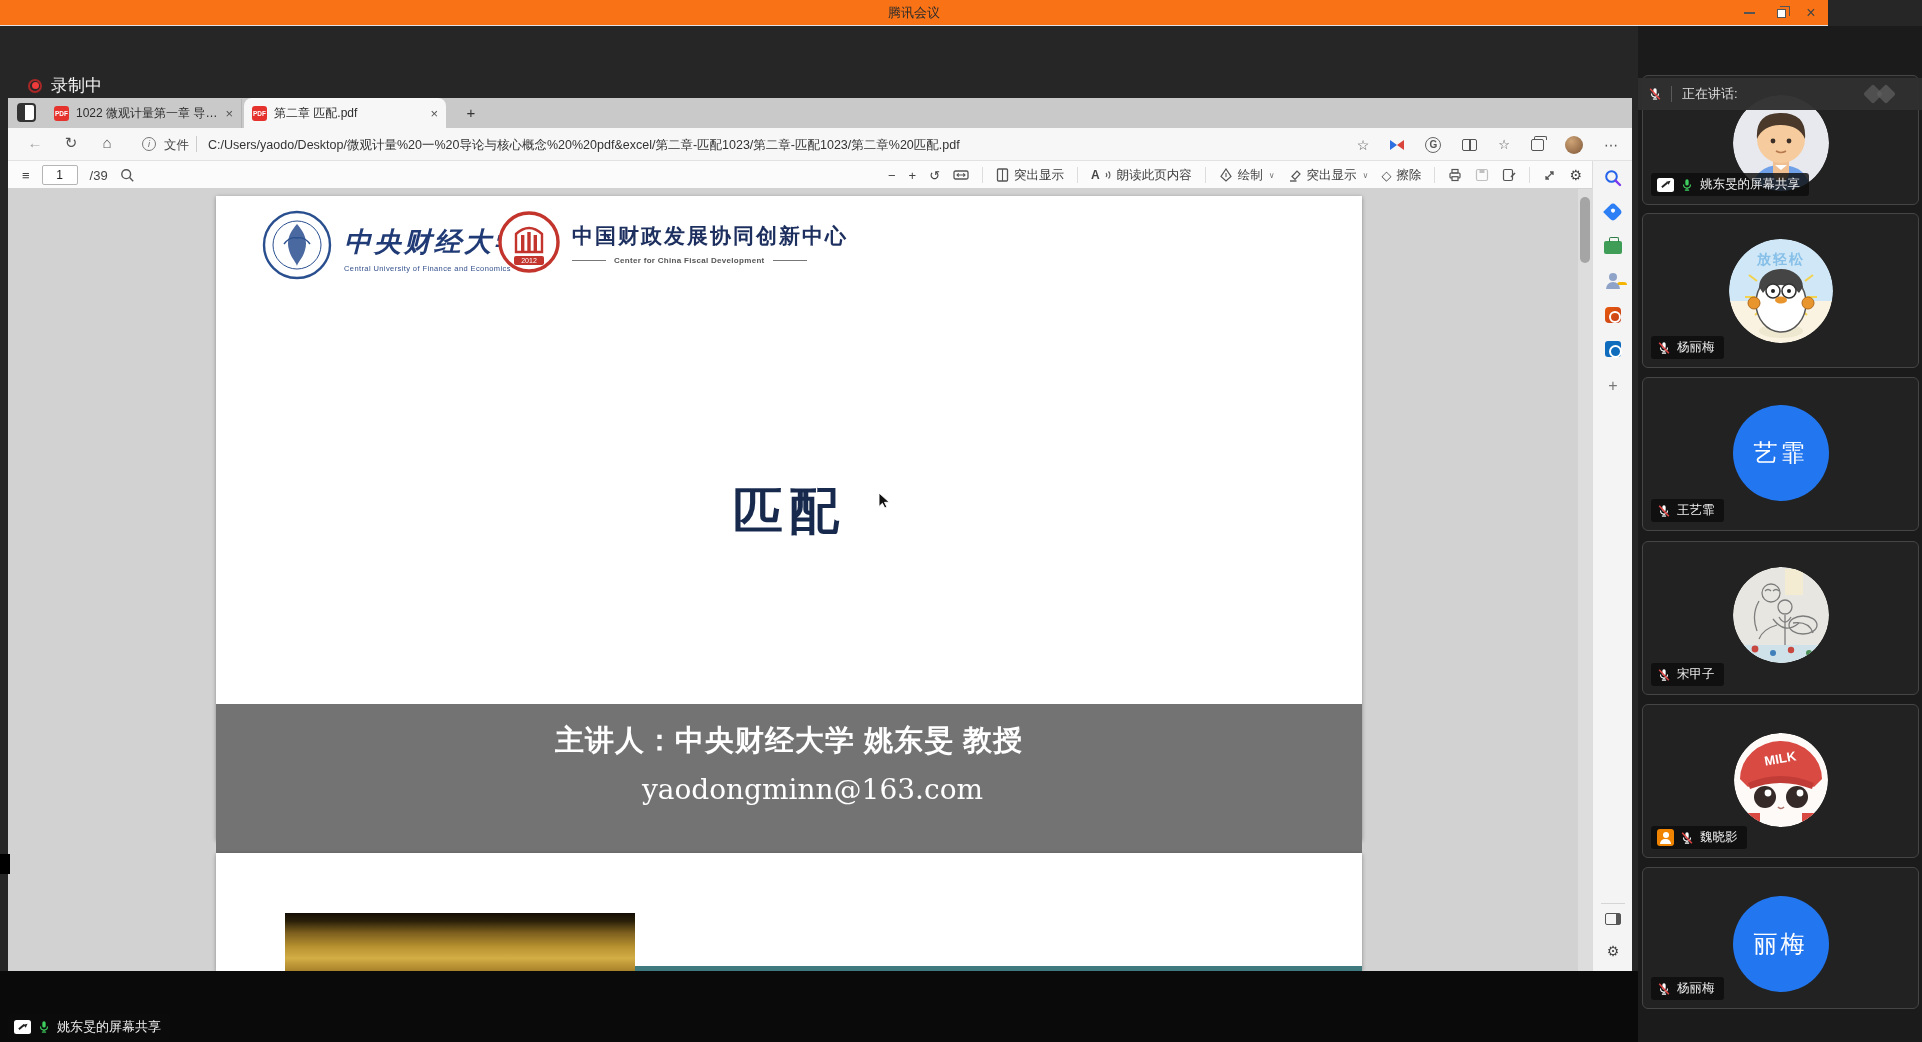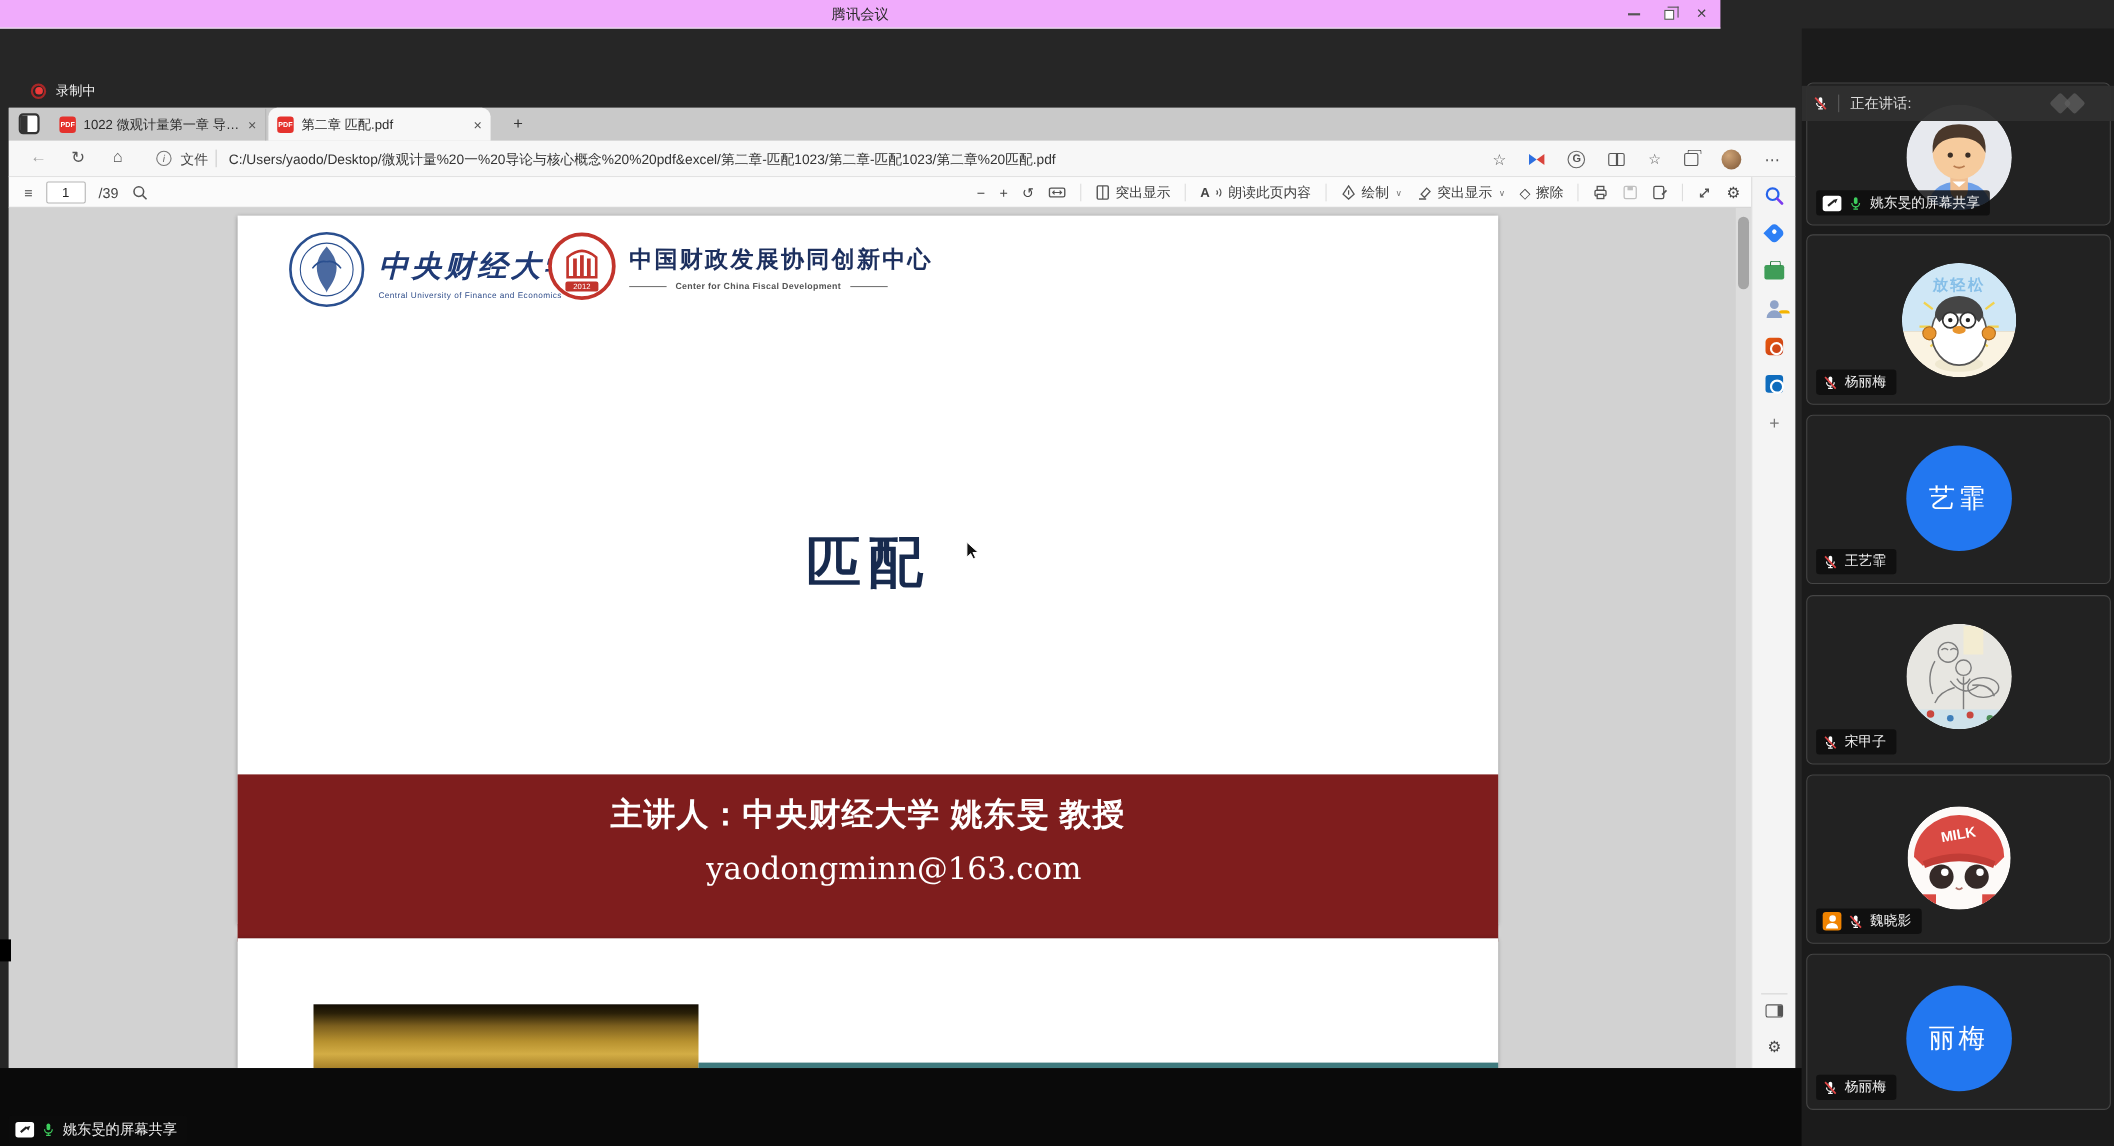--- a/index.html
+++ b/index.html
@@ -1,32 +1,32 @@
 <!DOCTYPE html>
 <html><head>
 <meta charset="utf-8">
 <style>
   * { margin:0; padding:0; box-sizing:border-box; }
   html,body { width:1922px; height:1042px; background:#161616; font-family:"Liberation Sans",sans-serif; }
   .stage { position:relative; width:1922px; height:1042px; background:#262626; overflow:hidden; }
 
   
-  .titlebar { position:absolute; left:0; top:0; width:1564px; height:26px; background:#f0abfc; border-bottom:1px solid #e3e3e3; }
+  .titlebar { position:absolute; left:0; top:0; width:1828px; height:26px; background:#f97316; border-bottom:1px solid #e3e3e3; }
   .tb-title { position:absolute; left:0; right:0; top:0; height:26px; line-height:26px; text-align:center; font-size:13px; color:#2b2b2b; }
   .wc { position:absolute; top:0; width:30px; height:26px; display:flex; align-items:center; justify-content:center; color:#444; }
   .wc-min { right:64px; } .wc-min i { display:block; width:11px; height:2px; background:#555; }
   .wc-restore { right:32px; } .wc-restore i { display:block; width:9px; height:9px; border:1.4px solid #555; position:relative; background:#fff; }
   .wc-restore i::before { content:""; position:absolute; left:2px; top:-4px; width:9px; height:9px; border:1.4px solid #555; border-left:none; border-bottom:none; }
   .wc-close { right:2px; font-size:16px; }
 
   
   .rec { position:absolute; left:28px; top:74px; display:flex; align-items:center; gap:9px; }
   .rec-ring { width:14px; height:14px; border-radius:50%; border:2px solid #a82727; display:flex; align-items:center; justify-content:center; }
   .rec-dot { width:7px; height:7px; border-radius:50%; background:#ef3b3b; }
-  .rec-label { color:#f2f2f2; font-size:12px; }
+  .rec-label { color:#f2f2f2; font-size:17px; }
 
   
   .browser { position:absolute; left:8px; top:98px; width:1624px; height:873px; background:#f6f6f6; }
 
   .tabbar { position:absolute; left:0; top:0; width:1624px; height:30px; background:#c9c9c9; }
   .tab-splitter { position:absolute; left:9px; top:5px; width:19px; height:19px; border:2px solid #333; border-radius:4px; background:#fff; }
   .tab-splitter::before { content:""; position:absolute; left:0; top:0; width:6px; height:15px; background:#333; }
   .tab { position:absolute; top:1px; height:29px; display:flex; align-items:center; gap:7px; padding:0 8px; font-size:12px; color:#2c2c2c; }
   .tab.inactive { left:38px; width:196px; border-right:1px solid #b5b5b5; }
   .tab.active { left:236px; width:202px; top:0; height:30px; background:#f7f7f7; border-radius:8px 8px 0 0; }
@@ -81,21 +81,21 @@
   .ccfd-block { position:absolute; left:356px; top:26px; }
   .ccfd-name { font-size:21px; font-weight:bold; color:#1c2f5e; letter-spacing:2px; }
   .ccfd-subrow { margin-top:6px; display:flex; align-items:center; gap:8px; }
   .dash { width:34px; height:1.6px; background:#777; }
   .ccfd-sub { font-size:8px; font-weight:bold; color:#555; letter-spacing:.3px; }
 
   .slide-title1 { position:absolute; left:0; right:0; top:200px; text-align:center; font-family:"DejaVu Serif",serif; font-weight:bold; font-size:52px; color:#172a4e; letter-spacing:3px; }
   .slide-title2 { position:absolute; left:0; right:0; top:282px; text-align:center; font-family:"DejaVu Serif",serif; font-weight:bold; font-size:50px; color:#172a4e; letter-spacing:6px; }
   .cursor { position:absolute; left:662px; top:296px; }
 
-  .banner { position:absolute; left:0; right:0; top:508px; height:152px; background:#7f1d1d; }
+  .banner { position:absolute; left:0; right:0; top:508px; height:152px; background:#737373; }
   .banner-line1 { margin-top:17px; text-align:center; color:#fff; font-size:29px; font-weight:600; letter-spacing:1px; }
   .banner-line2 { margin-top:12px; text-align:center; color:#fff; font-family:"DejaVu Serif",serif; font-size:28px;padding-left:47px; }
 
   .book { position:absolute; left:69px; top:60px; width:350px; height:58px;
           background:linear-gradient(180deg,#130d04 0%,#2a2008 14%,#7c5f1e 34%,#b7912f 58%,#d3ad45 78%,#a8822a 100%); }
   .teal-strip { position:absolute; left:419px; right:0; bottom:0; height:5px; background:#2a6b70; opacity:.9; }
 
   .scrollbar { position:absolute; left:1570px; top:0; width:14px; height:782px; background:#dddddd; }
   .scroll-thumb { position:absolute; left:2px; top:8px; width:10px; height:66px; border-radius:5px; background:#a5a5a5; }
 

